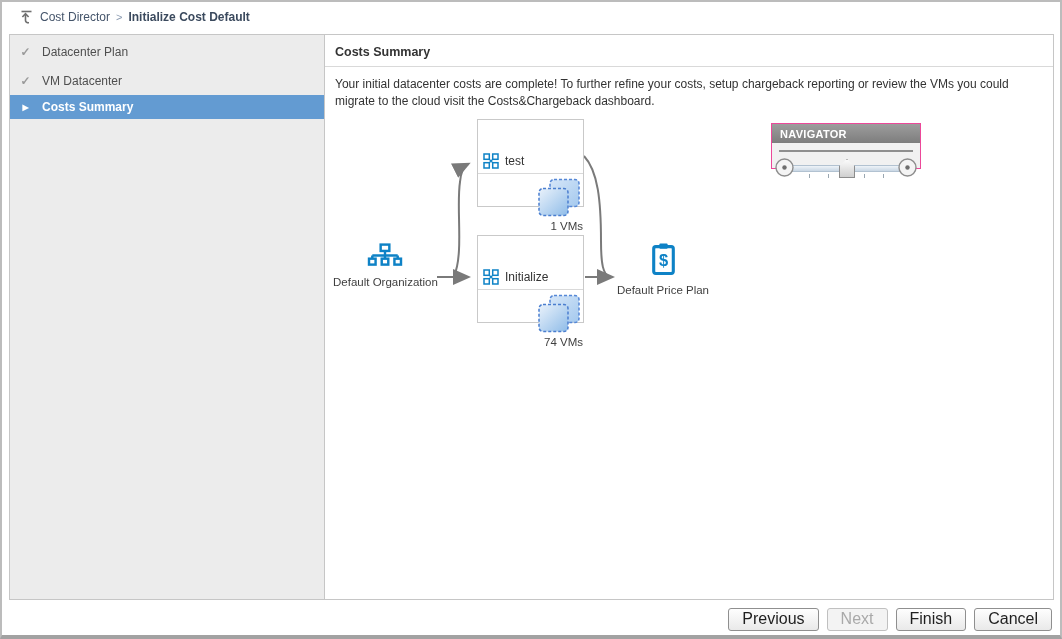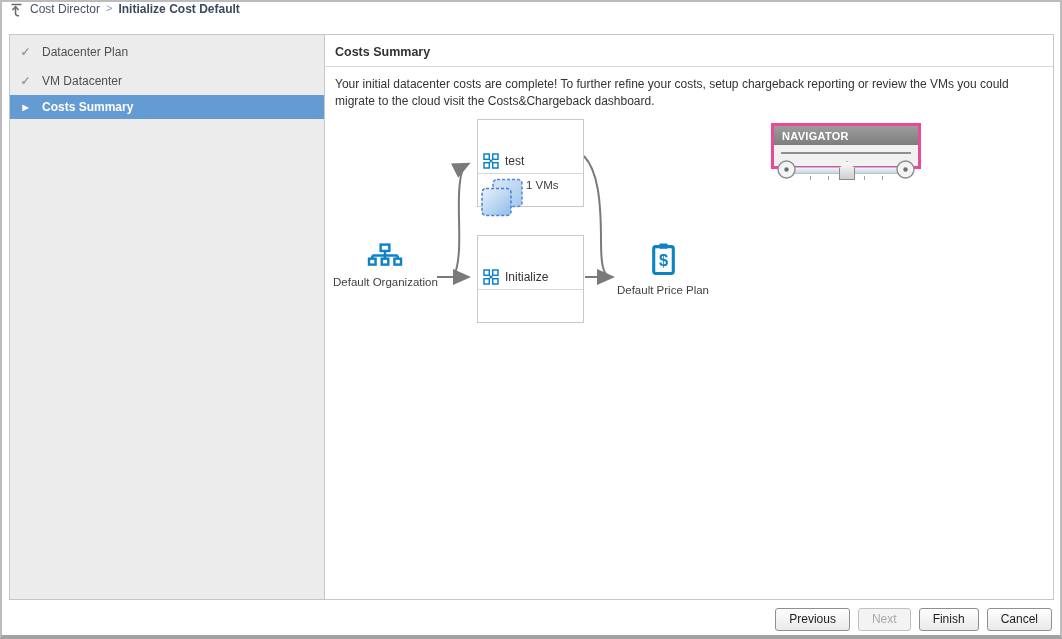--- a/index.html
+++ b/index.html
@@ -1,20 +1,20 @@
 <!DOCTYPE html>
 <html><head>
 <meta charset="utf-8">
 <style>
   html,body { margin:0; padding:0; background:#ffffff; font-family:"Liberation Sans", sans-serif; }
   .window { position:relative; width:1062px; height:639px; box-sizing:border-box;
             background:#fff; border:2px solid #bcbcbc; border-bottom:4px solid #a2a2a2; overflow:hidden; }
 
   
-  .topbar { height:30px; display:flex; align-items:flex-start; padding-left:8px; font-size:12px; }
+  .topbar { height:30px; display:flex; align-items:center; padding-left:18px; font-size:12px; }
   .topbar .crumb-icon { display:inline-flex; margin-right:6px; }
   .crumb-parent { color:#44546a; cursor:pointer; }
   .crumb-sep { color:#8a9ab0; margin:0 6px; font-size:11px; }
   .crumb-current { color:#3b4a5e; font-weight:bold; }
 
   
   .wizard { position:absolute; left:7px; right:6px; top:32px; bottom:35px;
             border:1px solid #c6c6c6; display:flex; background:#fff; }
   .sidebar { width:315px; background:#ececec; border-right:1px solid #c6c6c6; padding-top:2px; box-sizing:border-box; }
   .step { height:29px; display:flex; align-items:center; padding-left:8px; color:#4f4f4f; font-size:12px; cursor:pointer; }
@@ -31,46 +31,46 @@
   .node-label { margin-top:6px; white-space:nowrap; }
   .org-node { left:8px; top:208px; width:104px; }
   .price-node { left:288px; top:208px; width:100px; }
 
   .group-box { position:absolute; width:107px; height:88px; background:#fff;
                border:1px solid #c9c9c9; box-sizing:border-box; }
   .group-box.test-box { left:152px; top:84px; }
   .group-box.unallocated-box { left:152px; top:200px; }
   .box-header { height:25px; display:flex; align-items:center; gap:6px; padding:0 5px;
                 border-bottom:1px solid #d9d9d9; font-size:12px; color:#333;margin-top:28px; }
-  .box-body { display:flex; flex-direction:row; align-items:flex-start; padding-top:4px; }
+  .box-body { display:flex; flex-direction:column; align-items:flex-end; padding-top:4px; }
   .vm-count { font-size:11.5px; color:#3f3f3f; margin-top:1px; }
 
   .arrows { position:absolute; left:0; top:0; pointer-events:none; }
 
   
   .navigator { position:absolute; left:446px; top:88px; width:150px; height:46px;
-               border:3px solid #ec4899; background:#f1f1f1; box-sizing:border-box; }
+               border:1px solid #ec4899; background:#f1f1f1; box-sizing:border-box; }
   .nav-title { height:19px; background:linear-gradient(#9d9d9d,#7d7d7d); color:#fff; font-weight:bold;
                font-size:11px; display:flex; align-items:center; padding-left:8px; letter-spacing:0.3px; }
   .nav-rule { height:2px; background:#8f8f8f; margin:7px 7px 0 7px; }
   .nav-slider { position:relative; height:32px; margin:1px 3px 0 3px; }
   .nav-track { position:absolute; left:10px; right:10px; top:12px; height:5px; border-radius:2px;
                background:linear-gradient(#eef3f8,#c9d7e4); border:1px solid #b2c2d1; }
   .nav-endbtn { position:absolute; top:5px; width:19px; height:19px; cursor:pointer; }
   .nav-endbtn.left { left:0; }
   .nav-endbtn.right { right:0; }
   .nav-tick { position:absolute; top:21px; width:1px; height:4px; background:#9aa7b2; }
   .nav-handle { position:absolute; top:6px; left:50%; margin-left:-7px; width:14px; height:17px; cursor:pointer;
                 background:linear-gradient(#fbfbfb,#cfcfcf); border:1px solid #8c8c8c;
                 clip-path:polygon(50% 0, 100% 38%, 100% 100%, 0 100%, 0 38%); }
 
   
   .footer { position:absolute; left:0; right:0; bottom:0; height:32px; background:#fff;
             display:flex; justify-content:flex-end; align-items:center; gap:8px; padding-right:8px; }
-  .btn { min-width:50px; height:23px; padding:0 13px; font-size:12px; color:#1f1f1f;
+  .btn { min-width:50px; height:23px; padding:0 13px; font-size:16px; color:#1f1f1f;
          background:linear-gradient(#fefefe,#e9e9e9); border:1px solid #8f8f8f; border-radius:3px;
          font-family:"Liberation Sans", sans-serif; cursor:pointer; }
   .btn.disabled { color:#a9a9a9; border-color:#c0c0c0; background:#f3f3f3; cursor:default; }
 </style>
 </head>
 <body>
 
 <div class="window">
 
   <div class="topbar">
@@ -173,20 +173,37 @@
               <path d="M4 4 L12 12 M12 4 L4 12"></path>
             </g>
             <g stroke="#0e82c6" stroke-width="1.5" fill="#fff">
               <rect x="1" y="1" width="5.3" height="5.3"></rect>
               <rect x="9.7" y="1" width="5.3" height="5.3"></rect>
               <rect x="1" y="9.7" width="5.3" height="5.3"></rect>
               <rect x="9.7" y="9.7" width="5.3" height="5.3"></rect>
             </g>
           </svg>
           <span>Initialize</span>
+        </div>
+        <div class="box-body">
+          <svg width="48" height="41" viewBox="0 0 48 41">
+            <defs>
+              <linearGradient id="b2" x1="0" y1="0" x2="1" y2="1">
+                <stop offset="0" stop-color="#d6e6f8"></stop>
+                  <stop offset="1" stop-color="#a4c9ee"></stop>
+              </linearGradient>
+              <linearGradient id="f2" x1="0" y1="0" x2="1" y2="1">
+                <stop offset="0" stop-color="#eaf2fb"></stop>
+                  <stop offset="1" stop-color="#8fbce8"></stop>
+              </linearGradient>
+            </defs>
+            <rect x="15" y="1.5" width="29" height="27" rx="4" fill="url(#b2)" stroke="#5587d6" stroke-width="1.5" stroke-dasharray="3,2"></rect>
+            <rect x="4" y="10.5" width="29" height="27" rx="4" fill="url(#f2)" stroke="#4a7ecf" stroke-width="1.5" stroke-dasharray="3,2"></rect>
+          </svg>
+          <div class="vm-count">74 VMs</div>
         </div>
       </div>
 
       <div class="node price-node">
         <svg width="27" height="33" viewBox="0 0 26 32">
           <rect x="3.5" y="3.5" width="19" height="26" rx="2" fill="#fff" stroke="#0e82c6" stroke-width="3"></rect>
           <rect x="9" y="0.5" width="8" height="5" rx="1" fill="#0e82c6"></rect>
           <text x="13" y="22.5" text-anchor="middle" font-size="16" font-weight="bold" fill="#0e82c6" font-family="Liberation Sans, sans-serif">$</text>
         </svg>
         <div class="node-label">Default Price Plan</div>

